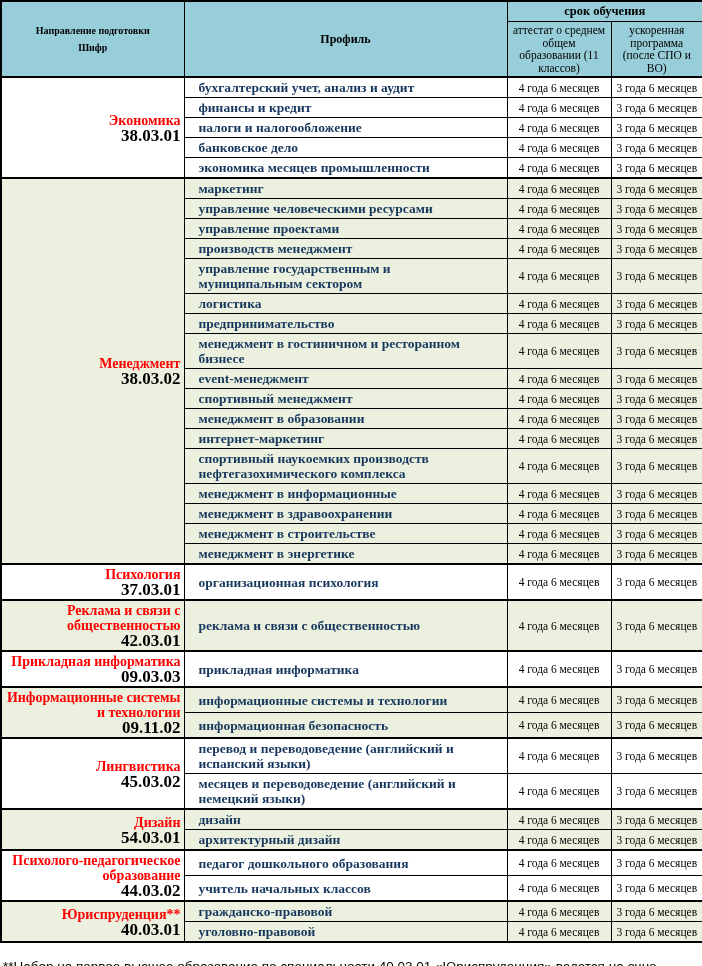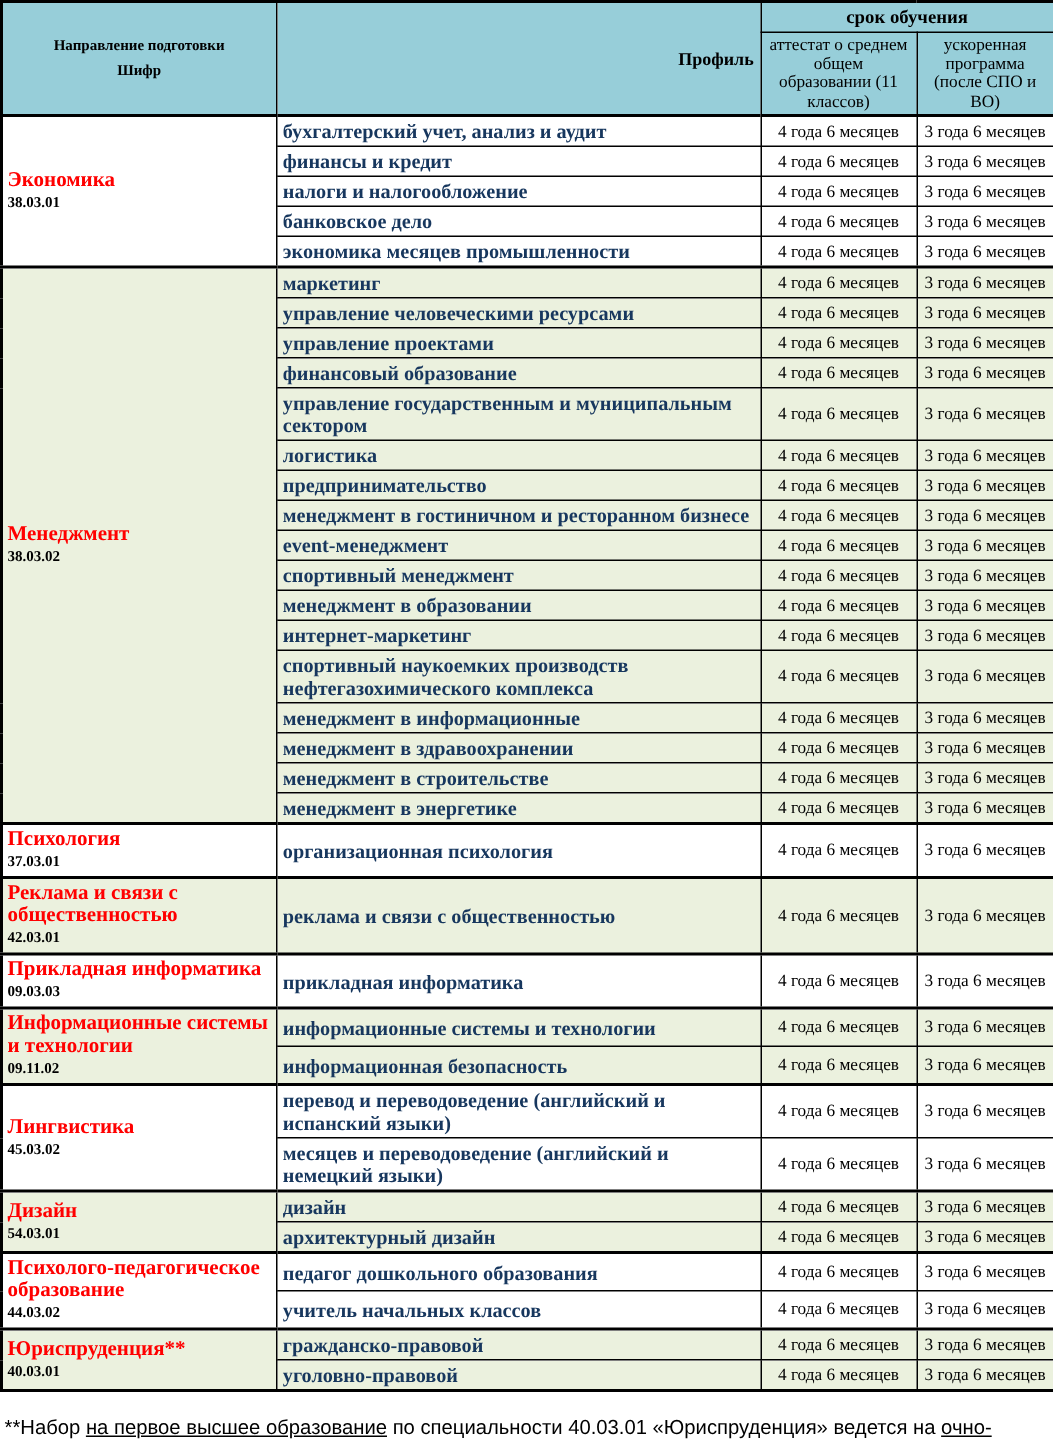--- a/index.html
+++ b/index.html
@@ -22,39 +22,39 @@
     table-layout:fixed;
   }
   table.programs th, table.programs td{
     border:1px solid var(--border-color);
     vertical-align:middle;
     overflow:hidden;
   }
   table.programs{border:2px solid var(--border-color);}
   thead th{background:var(--header-bg);text-align:center;font-weight:bold;}
   th.hdr-main{font-size:10px;line-height:17px;padding:2px 4px;white-space:pre-line;}
-  th.hdr-profile{font-size:12px;padding:2px 4px;text-align:right;}
+  th.hdr-profile{font-size:12px;padding:2px 4px;}
   th.hdr-duration-group{font-size:12.5px;line-height:15px;padding:2px 3px;border-bottom:1px solid #000;}
   th.hdr-sub{font-size:11.5px;line-height:12.5px;padding:2px 3px;font-weight:normal;}
   thead tr.sub-row th{border-top:1px solid #000;}
   tbody td{background:#ffffff;}
   tbody tr.shaded td{background:var(--shaded-bg);}
   td.section-cell{
-    text-align:left;
+    text-align:right;
     font-weight:bold;
     padding:2px 3px;
   }
   .section-name{color:var(--section-color);font-size:14px;line-height:15px;}
-  .section-code{color:#000;font-size:10px;line-height:15px;}
+  .section-code{color:#000;font-size:17px;line-height:15px;}
   td.profile-cell{
     color:var(--profile-color);
     font-weight:bold;
     font-size:13.5px;
     line-height:15px;
-    padding:2px 4px;
+    padding:2px 14px;
     text-align:left;
   }
   td.duration-cell{
     font-size:11.5px;
     line-height:14px;
     text-align:center;
     padding:2px 2px;
   }
   tbody tr.section-start td{border-top:2px solid var(--border-color);}
   thead tr:last-child th{border-bottom:2px solid var(--border-color);}
@@ -132,21 +132,21 @@
         <td class="profile-cell">управление человеческими ресурсами</td>
         <td class="duration-cell">4 года 6 месяцев</td>
         <td class="duration-cell">3 года 6 месяцев</td>
       </tr>
       <tr class="shaded">
         <td class="profile-cell">управление проектами</td>
         <td class="duration-cell">4 года 6 месяцев</td>
         <td class="duration-cell">3 года 6 месяцев</td>
       </tr>
       <tr class="shaded">
-        <td class="profile-cell">финансовый образование</td>
+        <td class="profile-cell">производств менеджмент</td>
         <td class="duration-cell">4 года 6 месяцев</td>
         <td class="duration-cell">3 года 6 месяцев</td>
       </tr>
       <tr class="shaded">
         <td class="profile-cell">управление государственным и муниципальным сектором</td>
         <td class="duration-cell">4 года 6 месяцев</td>
         <td class="duration-cell">3 года 6 месяцев</td>
       </tr>
       <tr class="shaded">
         <td class="profile-cell">логистика</td>

